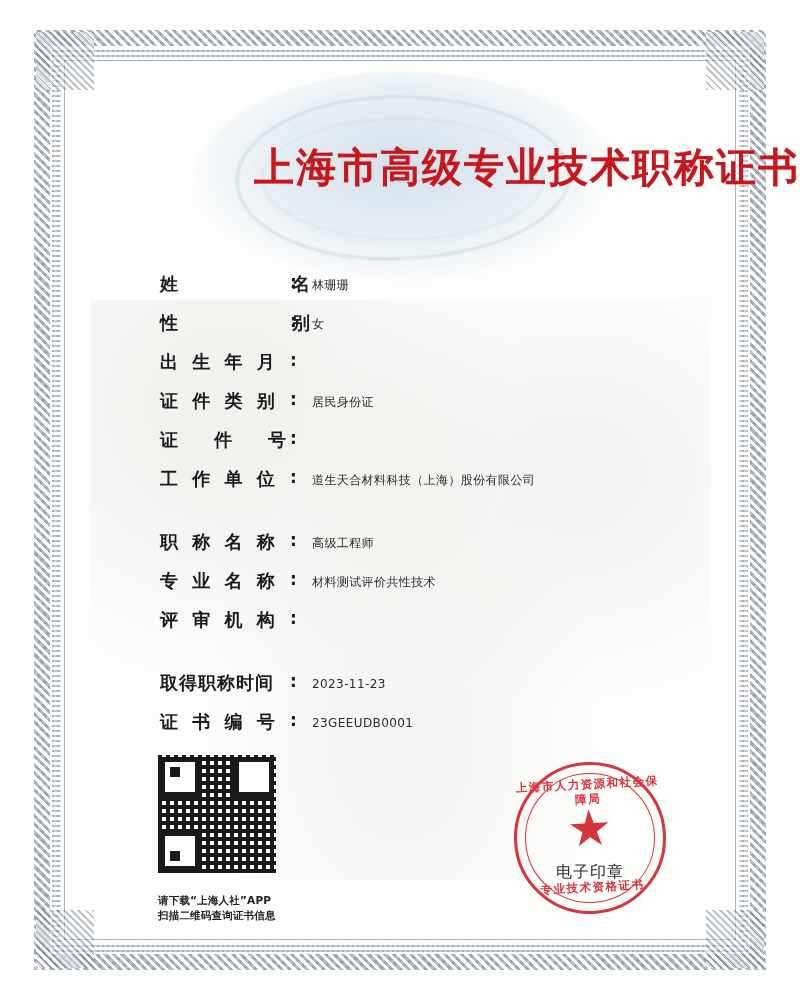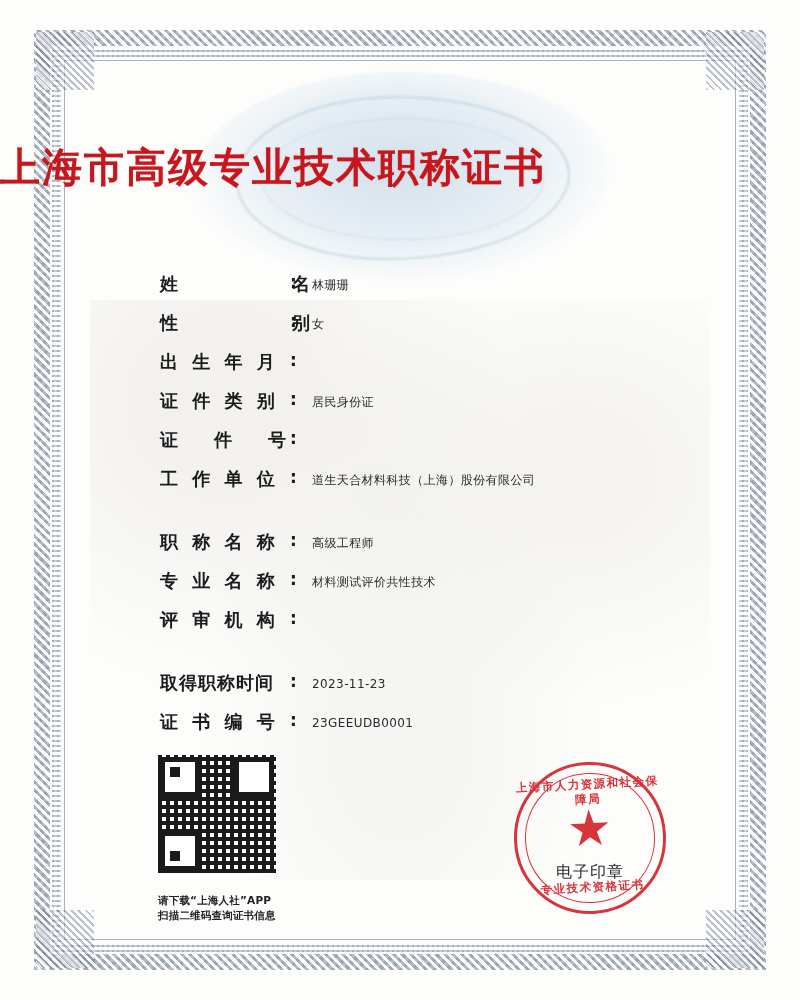--- a/index.html
+++ b/index.html
@@ -128,21 +128,21 @@
       radial-gradient(ellipse at 50% 75%, rgba(208,204,196,0.16) 0 14%, rgba(255,255,255,0) 46%);
     pointer-events: none;
   }
 
   
   .title {
     position: absolute;
     left: 0;
     right: 0;
     top: 140px;
-    text-align: left;
+    text-align: right;
     font-family: "DejaVu Sans", sans-serif;
     font-weight: bold;
     font-size: 40px;
     letter-spacing: 2px;
     color: #c8161d;
     text-shadow: 0 0 1px rgba(180,20,28,.35);
   }
 
   
   .fields {

